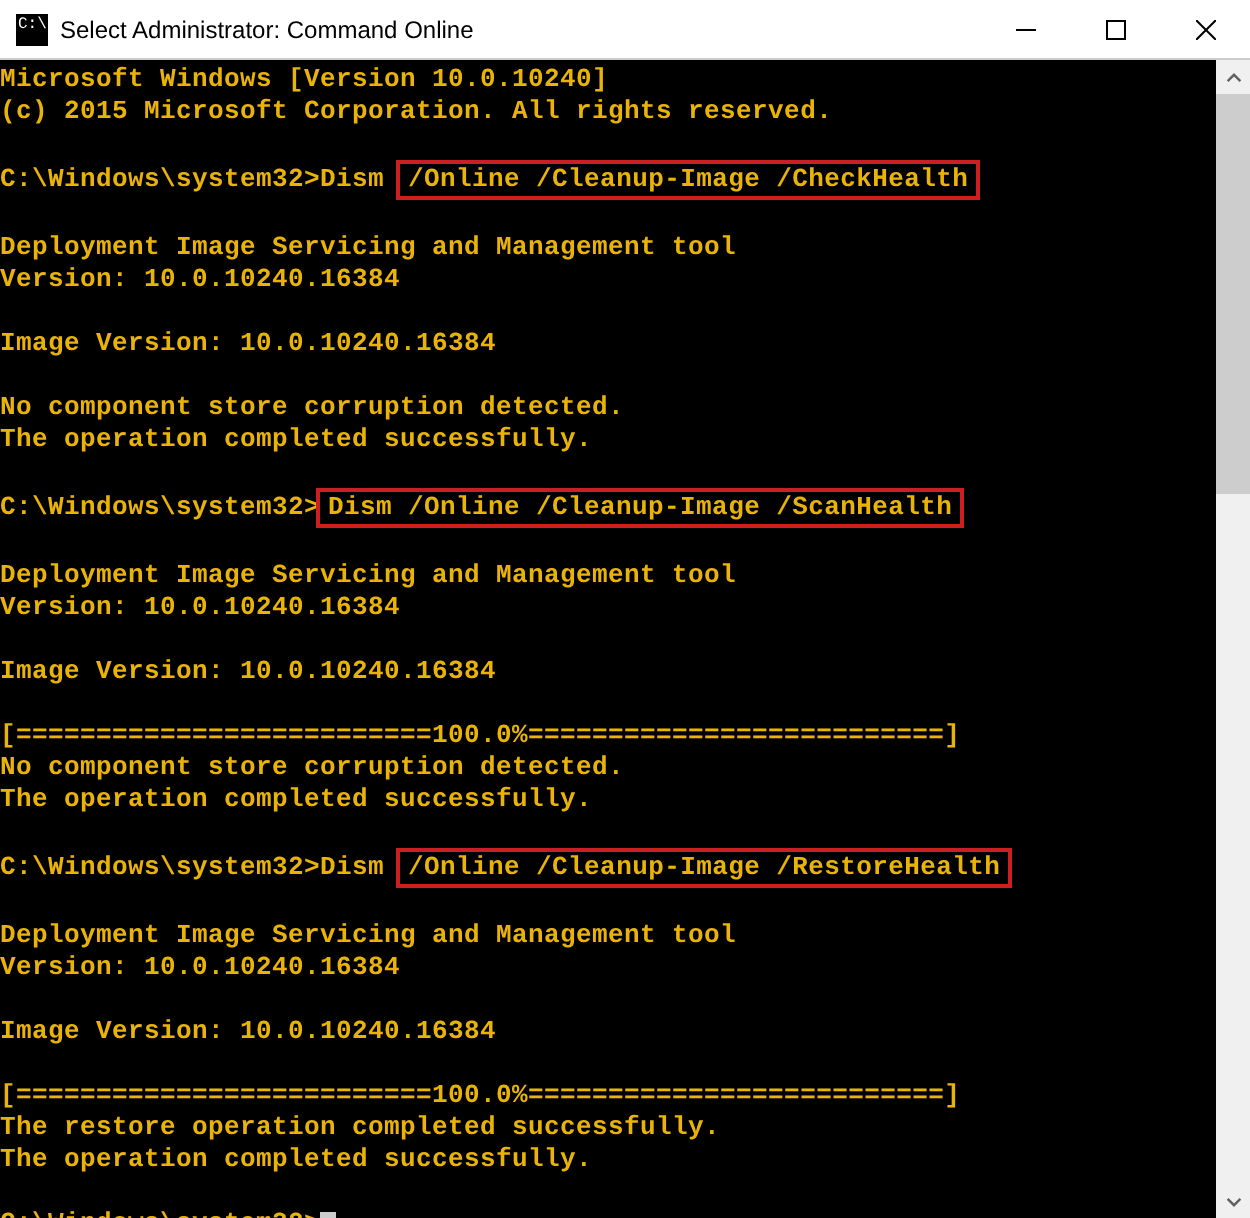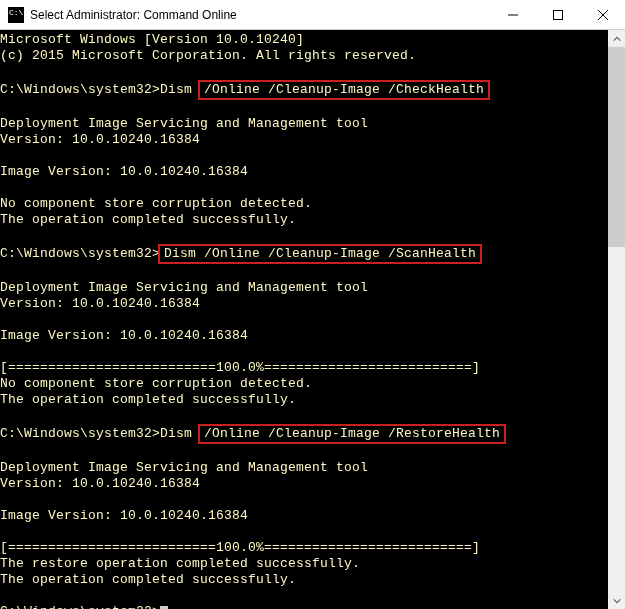--- a/index.html
+++ b/index.html
@@ -58,26 +58,27 @@
       width: 625px;
       height: 579px;
       background: #000;
     }
     .terminal {
       position: absolute;
       left: 0;
       top: 0;
       right: 17px;
       bottom: 0;
-      color: #fef9c3;
+      color: #eab308;
       font-size: 13px;
       line-height: 16px;
       padding: 2px 0 0 0;
       white-space: pre;
       letter-spacing: 0.2px;
+      font-weight: bold;
     }
     .line { display: block; }
     .highlight-box {
       border: 2px solid #cc2020;
       padding: 0 4px;
       display: inline-block;
       margin-left: -2px;
     }
     .scrollbar {
       position: absolute;

